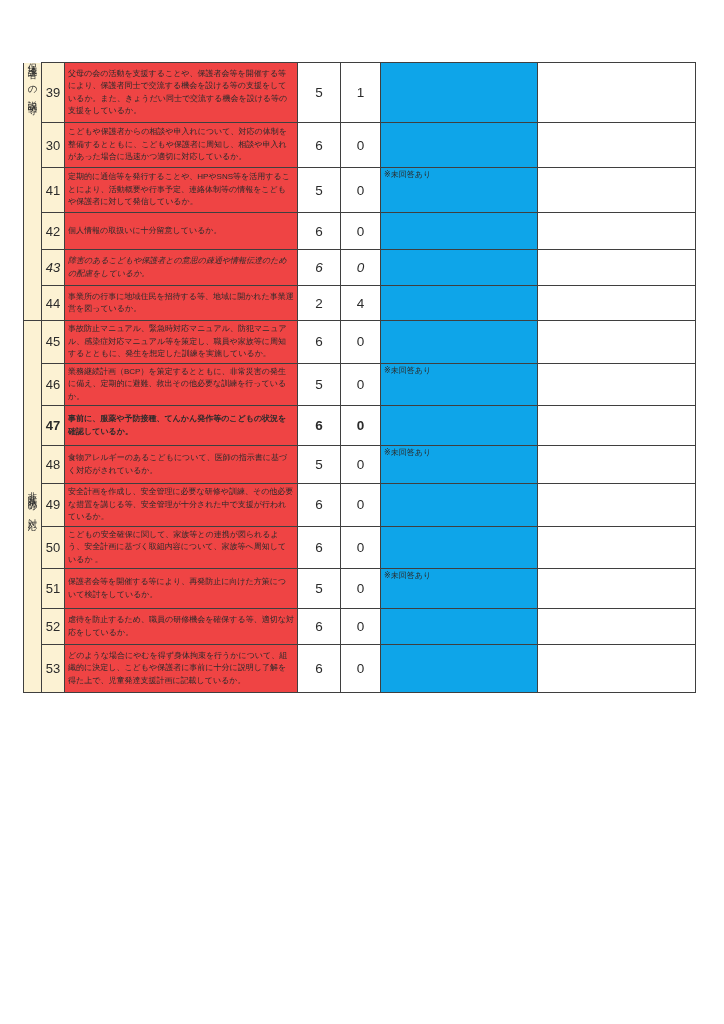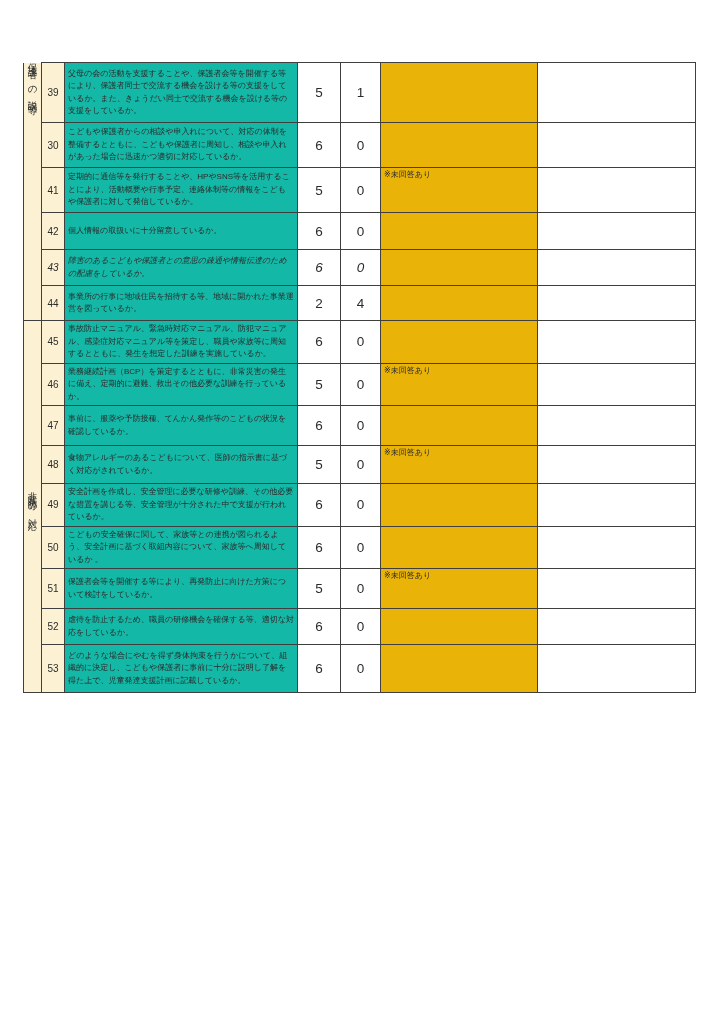--- a/index.html
+++ b/index.html
@@ -51,38 +51,38 @@
     font-size:9.5px;
     letter-spacing:3px;
     line-height:16px;
     display:inline-block;
   }
   .cat-g1 .vtext{margin-top:-7px;}
   td.no{
     background:var(--beige);
     text-align:center;
     vertical-align:middle;
-    font-size:10px;
+    font-size:13px;
   }
   td.q{
-    background:#14b8a6;
+    background:#ef4444;
     font-size:8px;
     line-height:12.5px;
     padding:2px 3px;
     vertical-align:middle;
     text-align:left;
   }
   td.s{
     background:#fff;
     text-align:center;
     vertical-align:middle;
     font-size:13.5px;
   }
   td.note{
-    background:#eab308;
+    background:#0ea5e9;
     vertical-align:top;
     text-align:left;
     font-size:8px;
     padding:2px 3px;
     line-height:10px;
   }
   td.last{background:#fff;}
   tr.dash td.q, tr.dash td.s, tr.dash td.note, tr.dash td.last{
     border-top:1px dashed var(--dash);
   }
@@ -166,21 +166,21 @@
     <td class="last"></td>
   </tr>
       <tr style="height: 38px;">
     <td class="no">46</td>
     <td class="q">業務継続計画（BCP）を策定するとともに、非常災害の発生に備え、定期的に避難、救出その他必要な訓練を行っているか。</td>
     <td class="s">5</td>
     <td class="s">0</td>
     <td class="note">※未回答あり</td>
     <td class="last"></td>
   </tr>
-      <tr style="height: 40px;">
+      <tr style="height: 40px; font-weight: bold;">
     <td class="no">47</td>
     <td class="q">事前に、服薬や予防接種、てんかん発作等のこどもの状況を確認しているか。</td>
     <td class="s">6</td>
     <td class="s">0</td>
     <td class="note"></td>
     <td class="last"></td>
   </tr>
       <tr style="height: 38px;">
     <td class="no">48</td>
     <td class="q">食物アレルギーのあるこどもについて、医師の指示書に基づく対応がされているか。</td>

